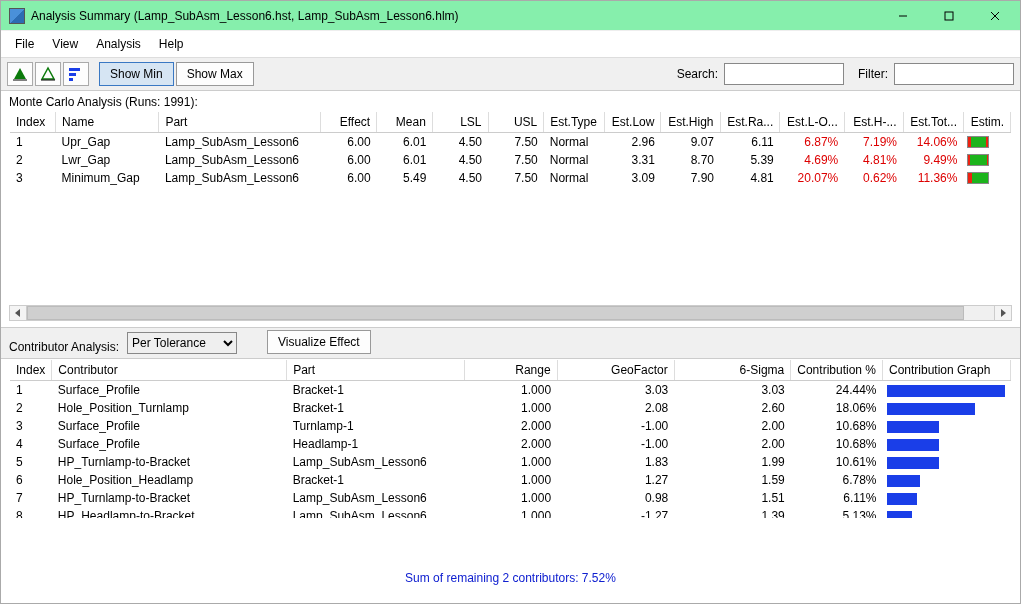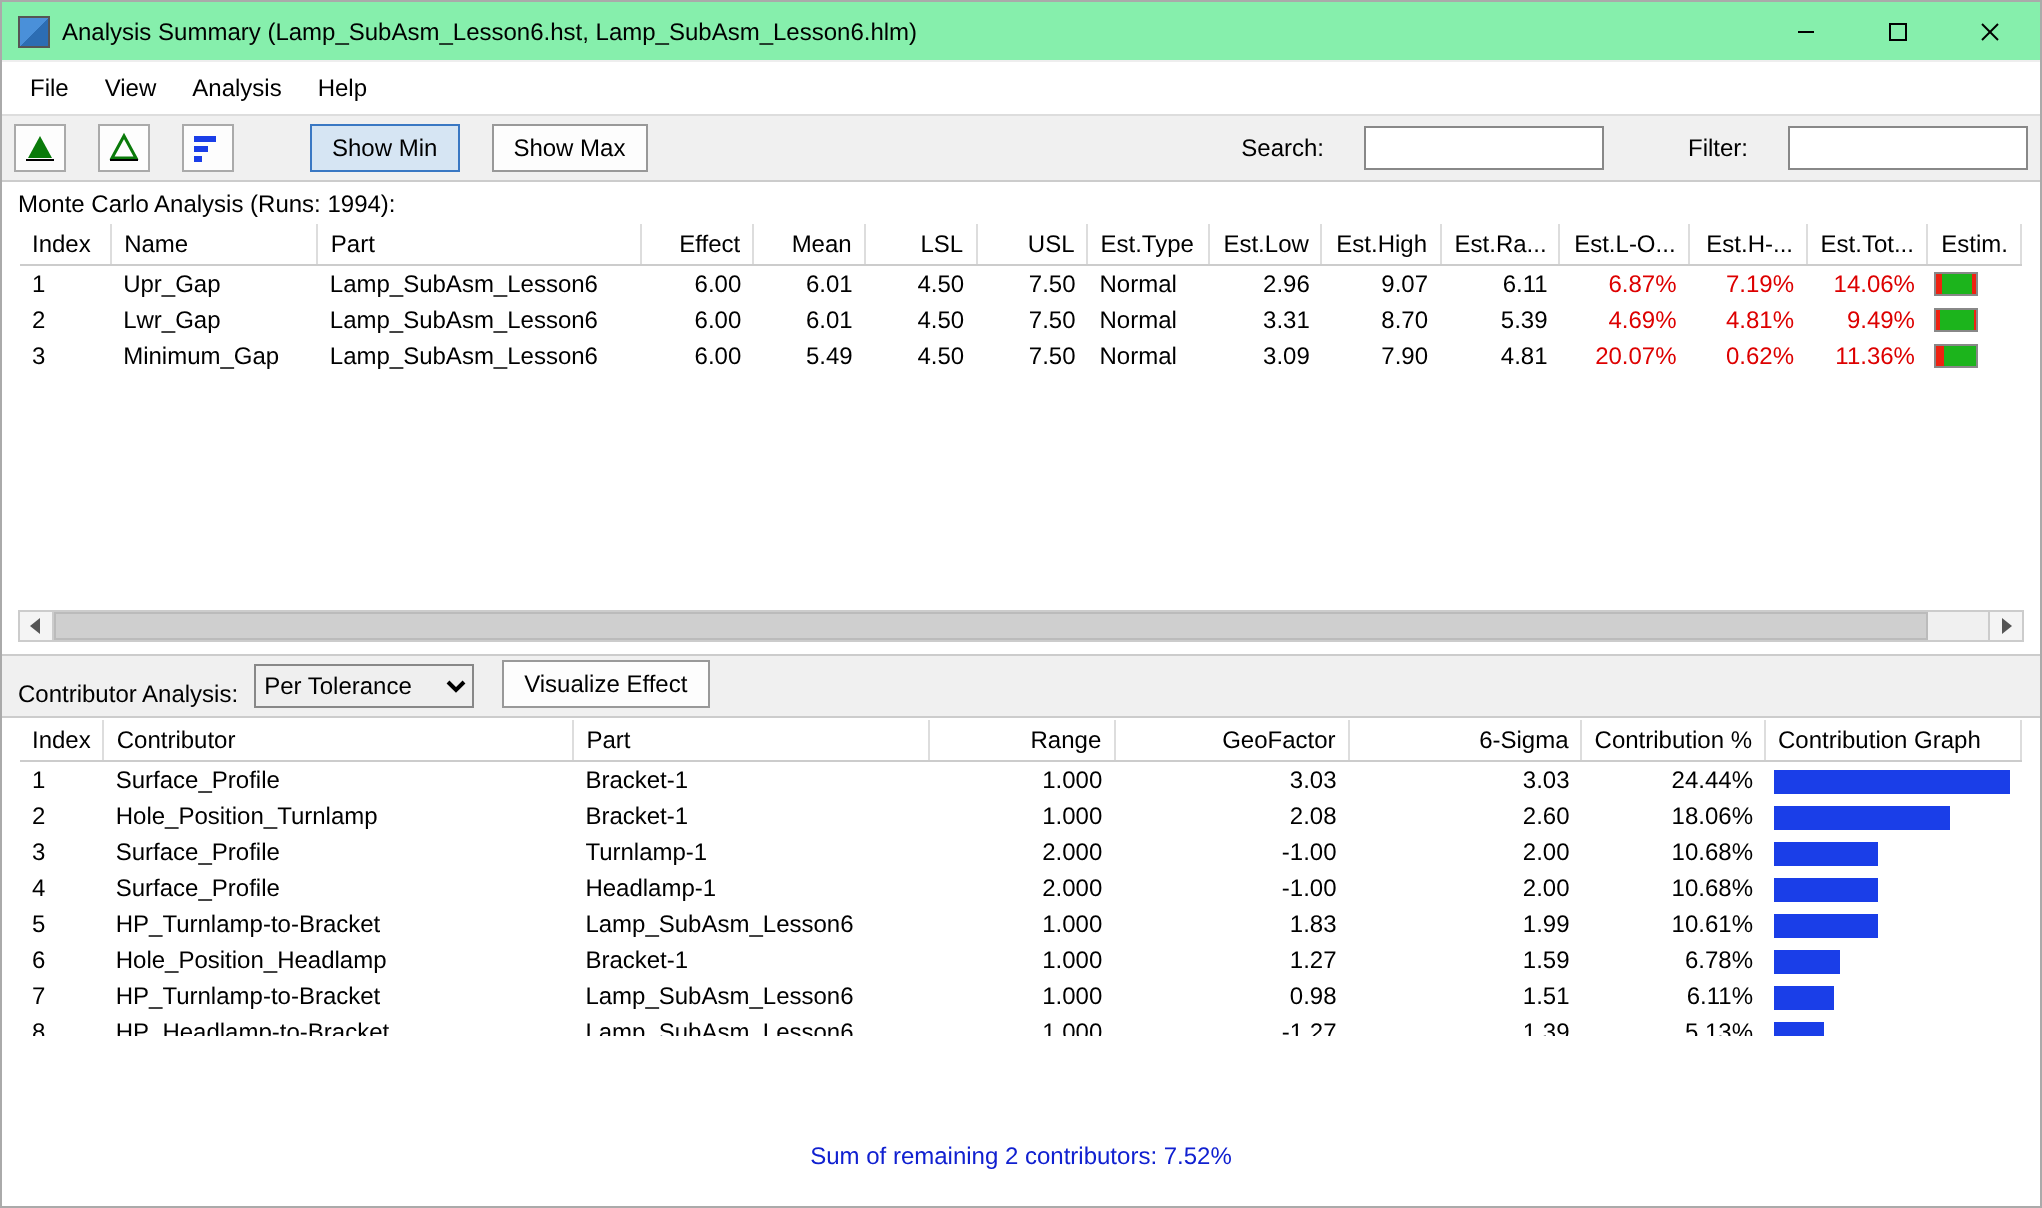--- a/index.html
+++ b/index.html
@@ -45,21 +45,21 @@
   }
   .menubar .menu-item { padding: 2px 8px; }
   
   .toolbar {
     display: flex;
     align-items: center;
     padding: 4px 6px;
     background: #f0f0f0;
     border-top: 1px solid #ddd;
     border-bottom: 1px solid #ccc;
-    gap: 16px;
+    gap: 2px;
   }
   .tool-btn {
     width: 26px; height: 24px;
     border: 1px solid #aaa;
     background: #fdfdfd;
     display: flex; align-items: center; justify-content: center;
   }
   .tool-btn svg { width: 16px; height: 16px; }
   .text-btn {
     height: 24px;
@@ -215,21 +215,21 @@
   <div class="text-btn active">Show Min</div>
   <div class="text-btn">Show Max</div>
   <div class="spacer"></div>
   <label>Search:</label>
   <input type="text" value="" style="">
   <div style="width:10px"></div>
   <label>Filter:</label>
   <input type="text" value="" style="">
 </div>
 
-<div class="section-label">Monte Carlo Analysis (Runs: 1994):</div>
+<div class="section-label">Monte Carlo Analysis (Runs: 1991):</div>
 
 <div class="table-wrap" style="height:220px;">
   <table class="grid" id="mc-grid">
     <colgroup>
       <col style="width:45px">
         <col style="width:102px">
         <col style="width:160px">
       <col style="width:55px">
         <col style="width:55px">
         <col style="width:55px">
@@ -332,21 +332,21 @@
         <polygon points="2,0 2,8 7,4" fill="#555"></polygon>
       </svg>
   </div>
 </div>
 
 <div class="contr-controls">
   <span>Contributor Analysis:</span>
   <select>
     <option>Per Tolerance</option>
   </select>
-  <div class="text-btn" style="margin-left:6px;">Visualize Effect</div>
+  <div class="text-btn" style="margin-left:22px;">Visualize Effect</div>
 </div>
 
 <div class="table-wrap">
   <table class="grid" id="ct-grid">
     <colgroup>
       <col style="width:40px">
         <col style="width:240px">
         <col style="width:180px">
       <col style="width:95px">
         <col style="width:120px">

